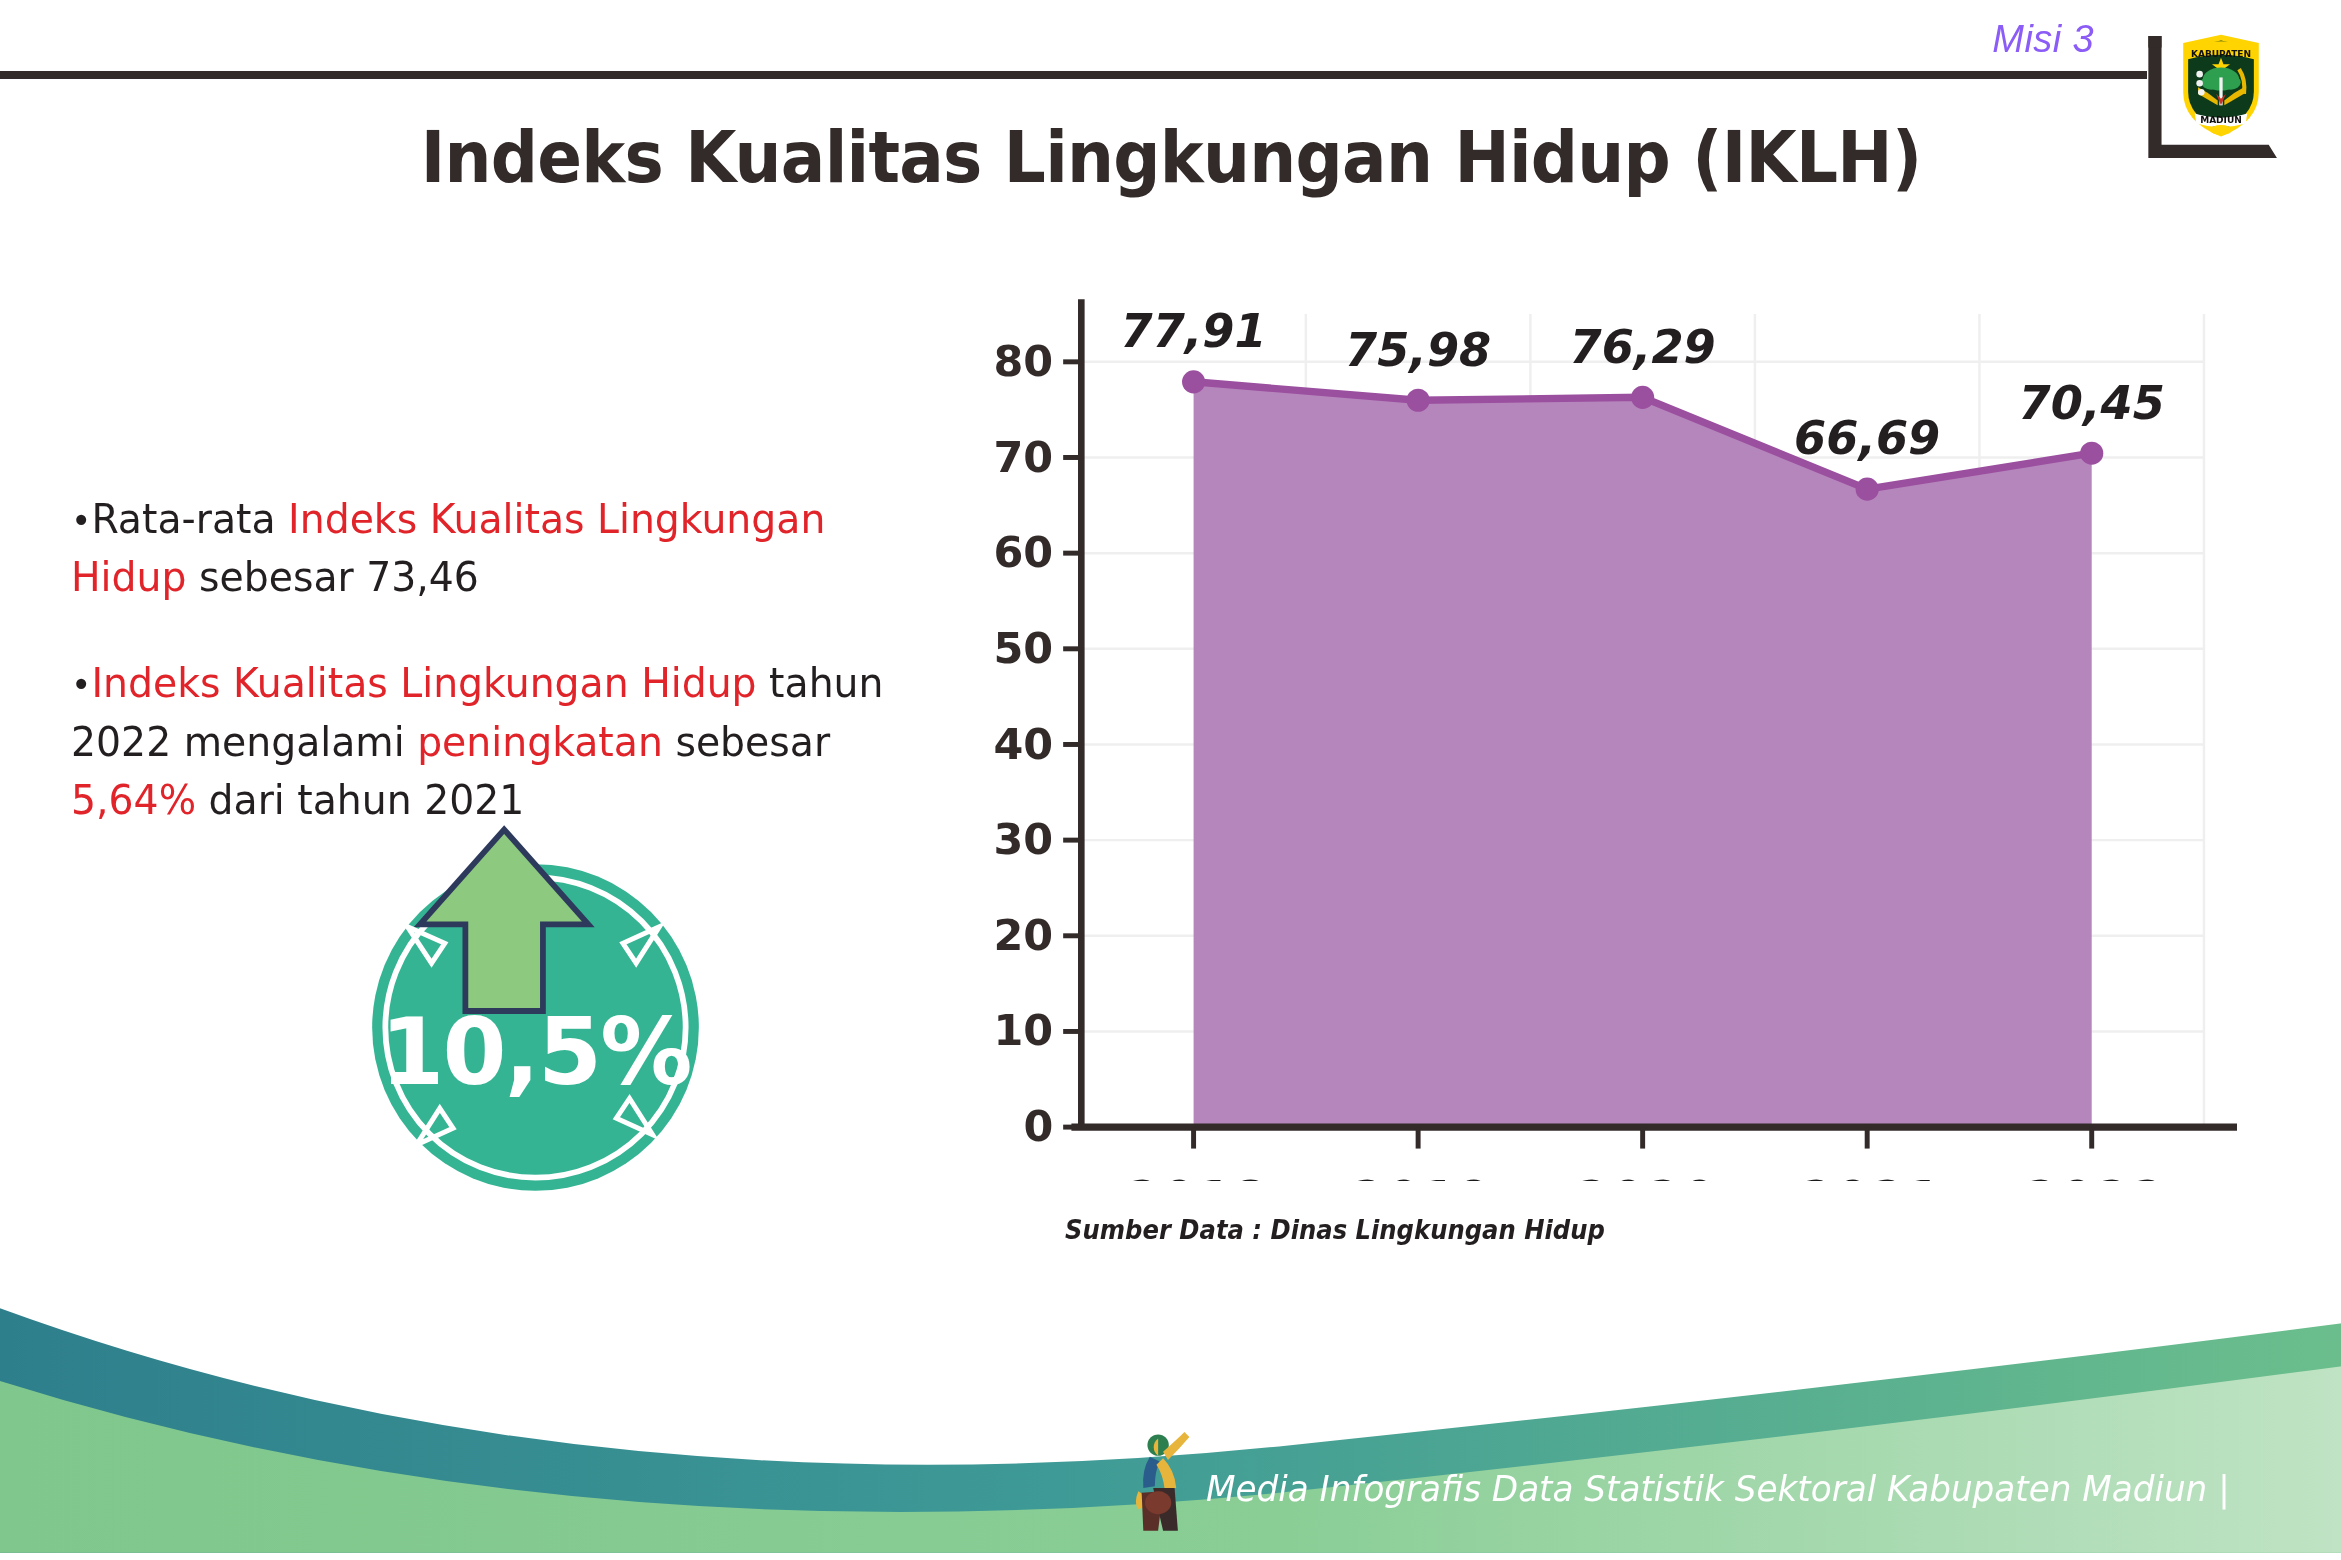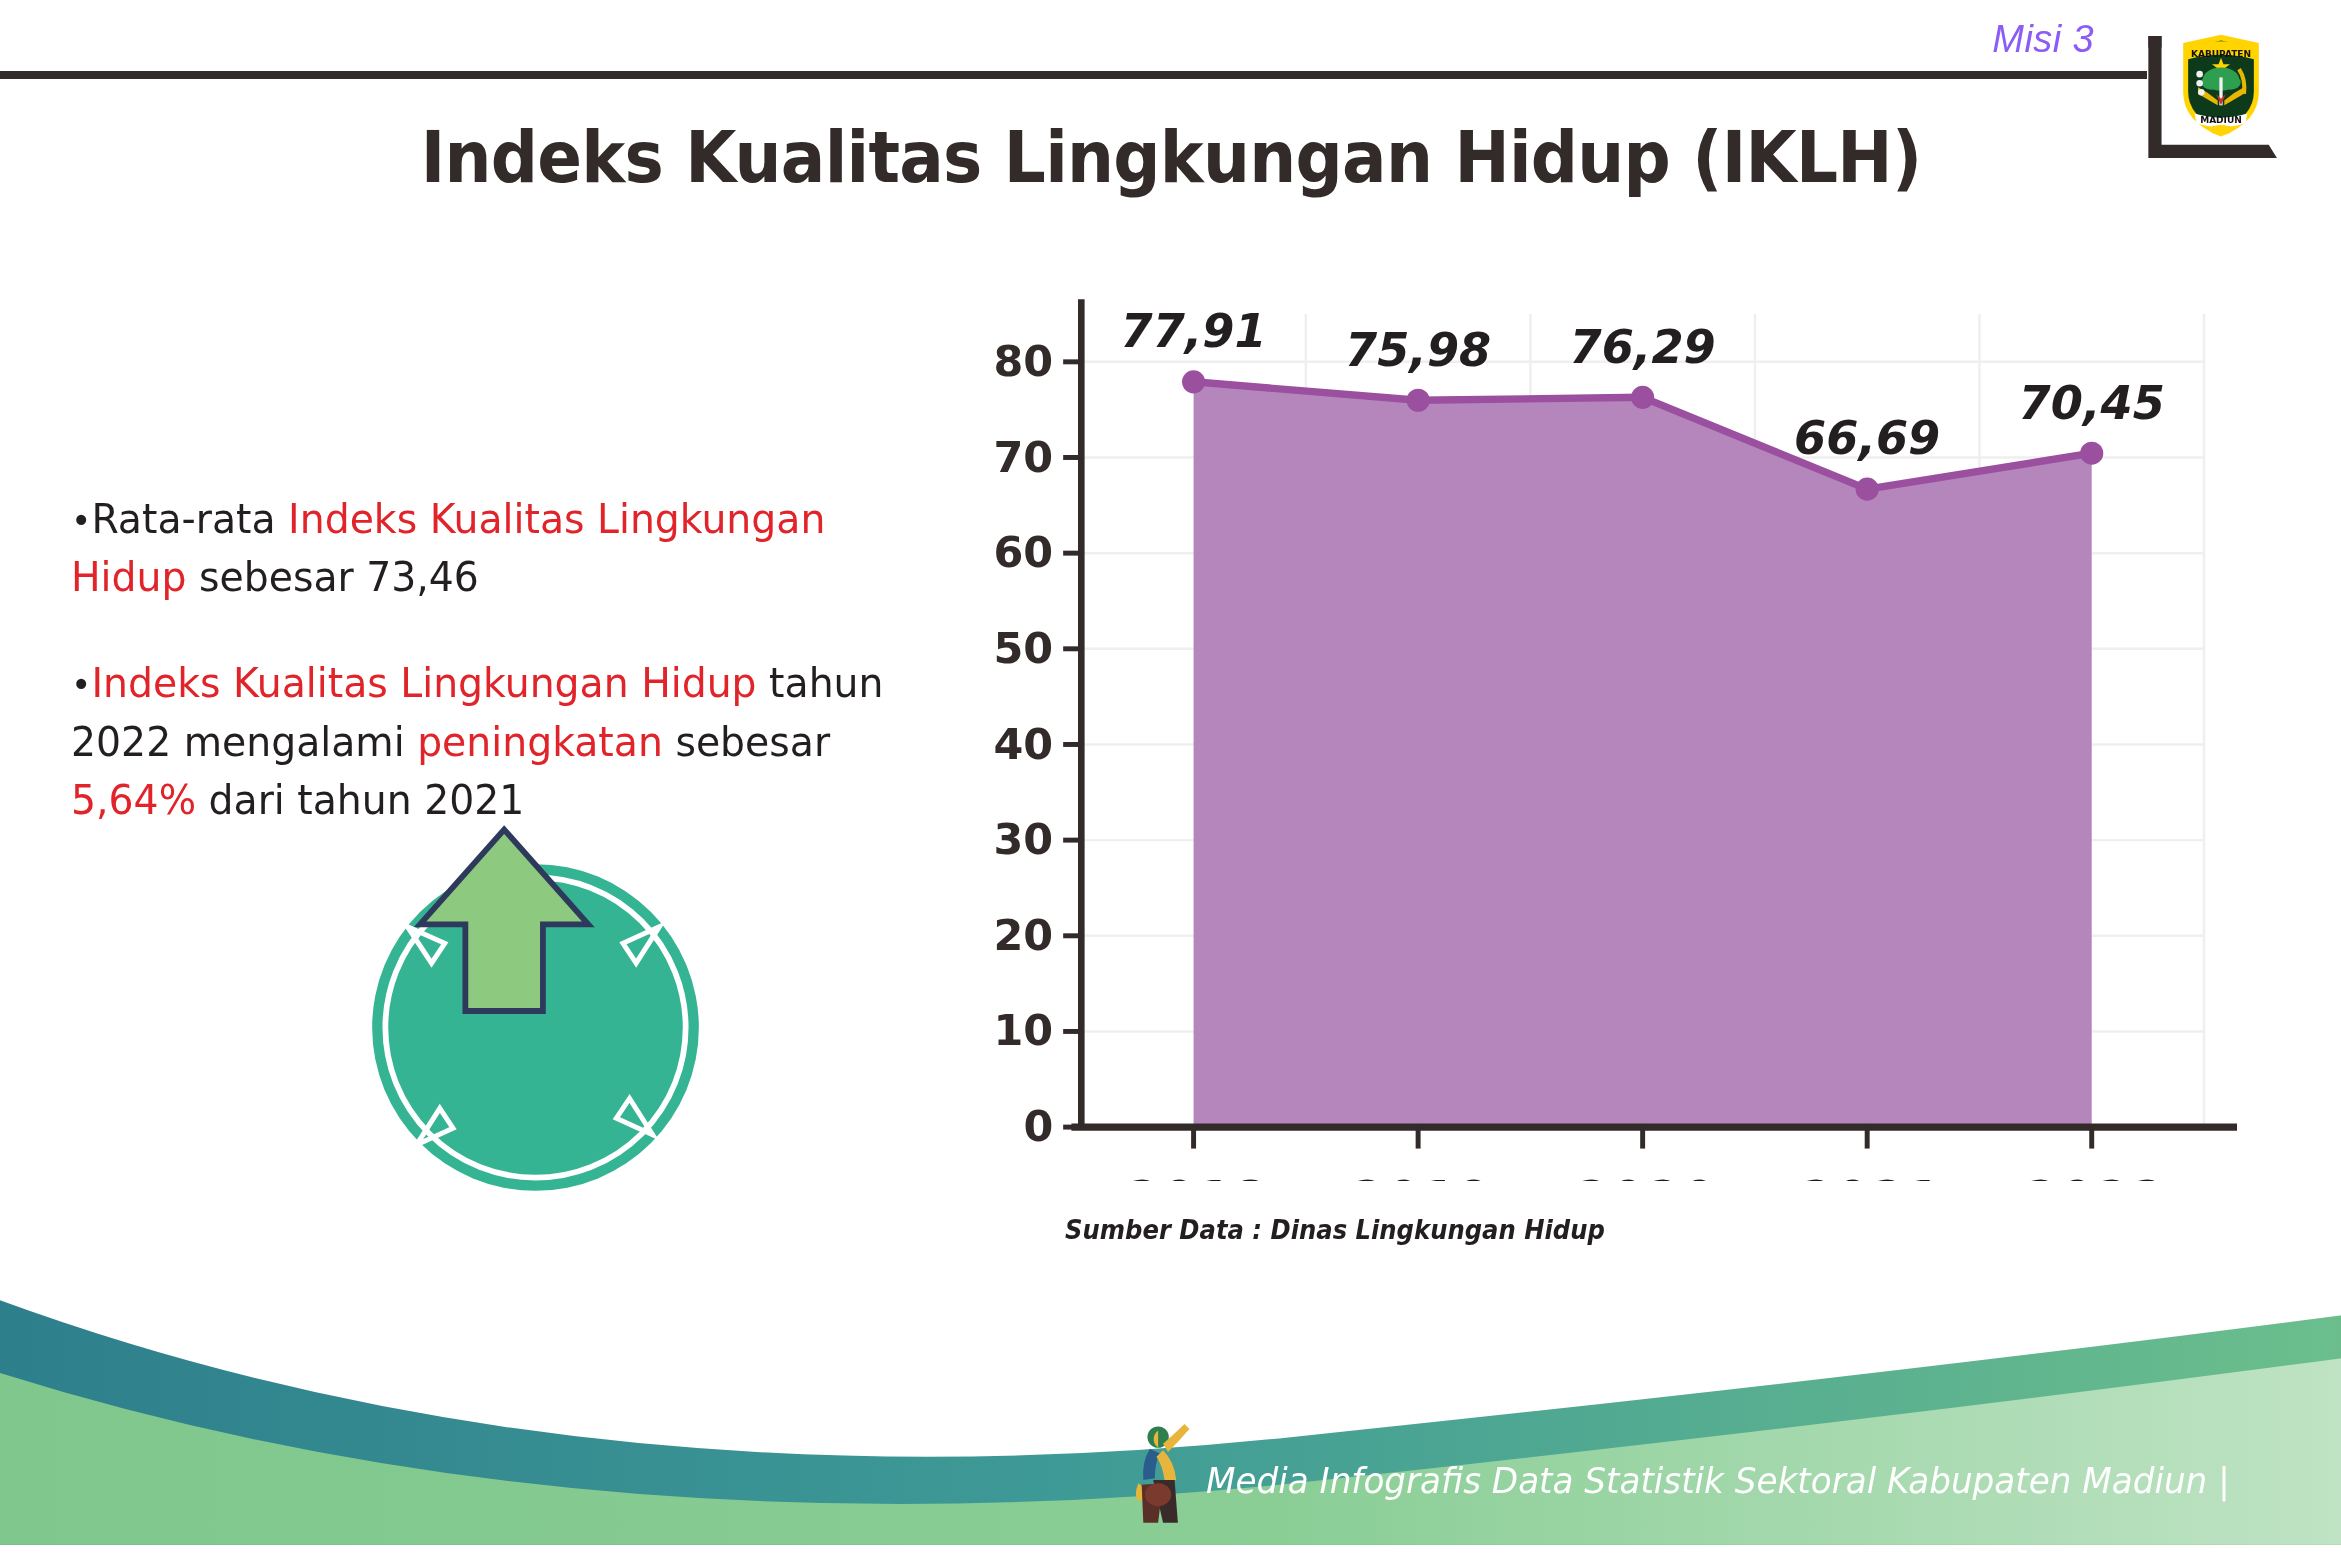--- a/index.html
+++ b/index.html
@@ -79,21 +79,21 @@
   #chart-svg { position:absolute; left:0; top:0; }
   #chart-source {
     position:absolute; left:1065px; top:1214px;
     font-family:"DejaVu Sans", sans-serif;
     font-weight:bold; font-style:italic;
     font-size:26.4px; color:#231F20;
     transform:scaleX(0.92); transform-origin:left center;
   }
 
   
-  #footer { position:absolute; left:0; bottom:16px; width:2342px; height:273px; }
+  #footer { position:absolute; left:0; bottom:8px; width:2342px; height:273px; }
   #footer-svg { position:absolute; left:0; top:0; }
   #footer-text {
     position:absolute; left:1206px; top:188px;
     font-family:"DejaVu Sans", sans-serif;
     font-style:italic;
     font-size:36px;
     color:#ffffff;
     white-space:nowrap;
     transform:scaleX(0.95); transform-origin:left center;
   }
@@ -150,20 +150,21 @@
 <div id="badge-wrap">
   <svg id="badge-arrow" viewBox="0 0 500 560">
     <circle cx="250" cy="340" r="198" fill="#35B494"></circle>
     <circle cx="250" cy="340" r="182" fill="none" stroke="#FFFFFF" stroke-width="7"></circle>
     <path d="M165 320 L165 215 L110 215 L212 100 L314 215 L259 215 L259 320 Z" fill="#8DC97E" stroke="#2E3A5C" stroke-width="7" stroke-linejoin="miter"></path>
     <path d="M95 218 L140 238 L124 262 Z" fill="none" stroke="#FFFFFF" stroke-width="6"></path>
     <path d="M400 218 L356 238 L372 262 Z" fill="none" stroke="#FFFFFF" stroke-width="6"></path>
     <path d="M106 482 L150 462 L134 438 Z" fill="none" stroke="#FFFFFF" stroke-width="6"></path>
     <path d="M392 470 L348 450 L364 426 Z" fill="none" stroke="#FFFFFF" stroke-width="6"></path>
   </svg>
+  <div id="badge-value">10,5%</div>
 </div>
 
 <div id="chart-area">
   <svg id="chart-svg" width="1263" height="892" viewBox="0 0 1530 1080">
     <g id="grid-lines">
         <line x1="130" y1="1015" x2="1490" y2="1015" stroke="#EFEFEF" stroke-width="3"></line>
         <line x1="130" y1="899.1176470588235" x2="1490" y2="899.1176470588235" stroke="#EFEFEF" stroke-width="3"></line>
         <line x1="130" y1="783.2352941176471" x2="1490" y2="783.2352941176471" stroke="#EFEFEF" stroke-width="3"></line>
         <line x1="130" y1="667.3529411764706" x2="1490" y2="667.3529411764706" stroke="#EFEFEF" stroke-width="3"></line>
         <line x1="130" y1="551.4705882352941" x2="1490" y2="551.4705882352941" stroke="#EFEFEF" stroke-width="3"></line>

